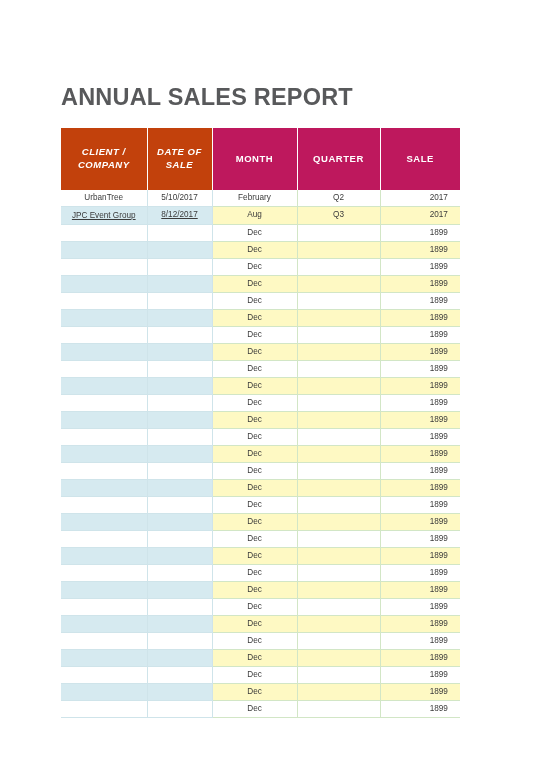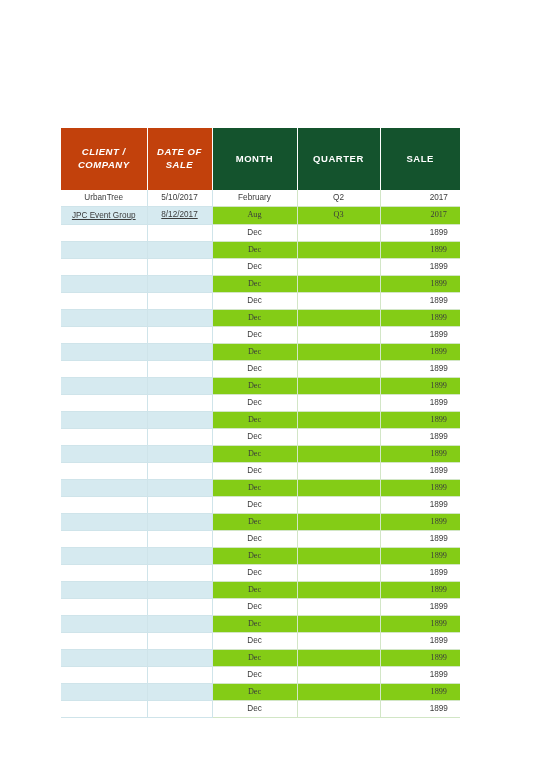--- a/index.html
+++ b/index.html
@@ -57,21 +57,21 @@
     font-weight: bold;
     letter-spacing: 0.55px;
     text-align: center;
     vertical-align: middle;
     line-height: 1.32;
     padding: 0 2px;
     border-left: 1.5px solid #ffffff;
     border-right: 1.5px solid #ffffff;
   }
   .sales-table thead th.h-teal  { background: #c2410c; font-style: italic; }
-  .sales-table thead th.h-green { background: #14532d; }
+  .sales-table thead th.h-green { background: #be185d; }
   .sales-table thead th:first-child { border-left: none; }
   .sales-table thead th:last-child  { border-right: none; }
 
   .sales-table tbody td {
     height: 16px;
     font-size: 8.2px;
     color: #3b3b3b;
     text-align: center;
     vertical-align: middle;
     line-height: 1.25;
@@ -86,30 +86,31 @@
   .sales-table tbody td.col-quarter,
   .sales-table tbody td.col-year {
     border-bottom-color: #d2e6c6;
     border-left-color: #d2e6c6;
     border-right-color: #d2e6c6;
   }
   .sales-table tbody td:first-child { border-left: none; }
   .sales-table tbody td:last-child  { border-right: none; padding-left: 39px; }
 
   .sales-table tbody tr.alt td.tint-blue  { background: #d6eaf0; text-decoration: underline; }
-  .sales-table tbody tr.alt td.tint-green { background: #84cc16; font-family: Liberation Serif, serif; }
+  .sales-table tbody tr.alt td.tint-green { background: #fef9c3; }
 
   .sales-table tbody tr.tall td { height: 17px; }
   .sales-table tbody td.col-client { white-space: normal; line-height: 1.12; }
 </style>
 </head>
 <body>
 
 <div class="page">
 
+  <div class="report-title">ANNUAL SALES REPORT</div>
 
   <table class="sales-table">
     <colgroup>
       <col class="c-client">
       <col class="c-date">
       <col class="c-month">
       <col class="c-quarter">
       <col class="c-year">
     </colgroup>
     <thead>

